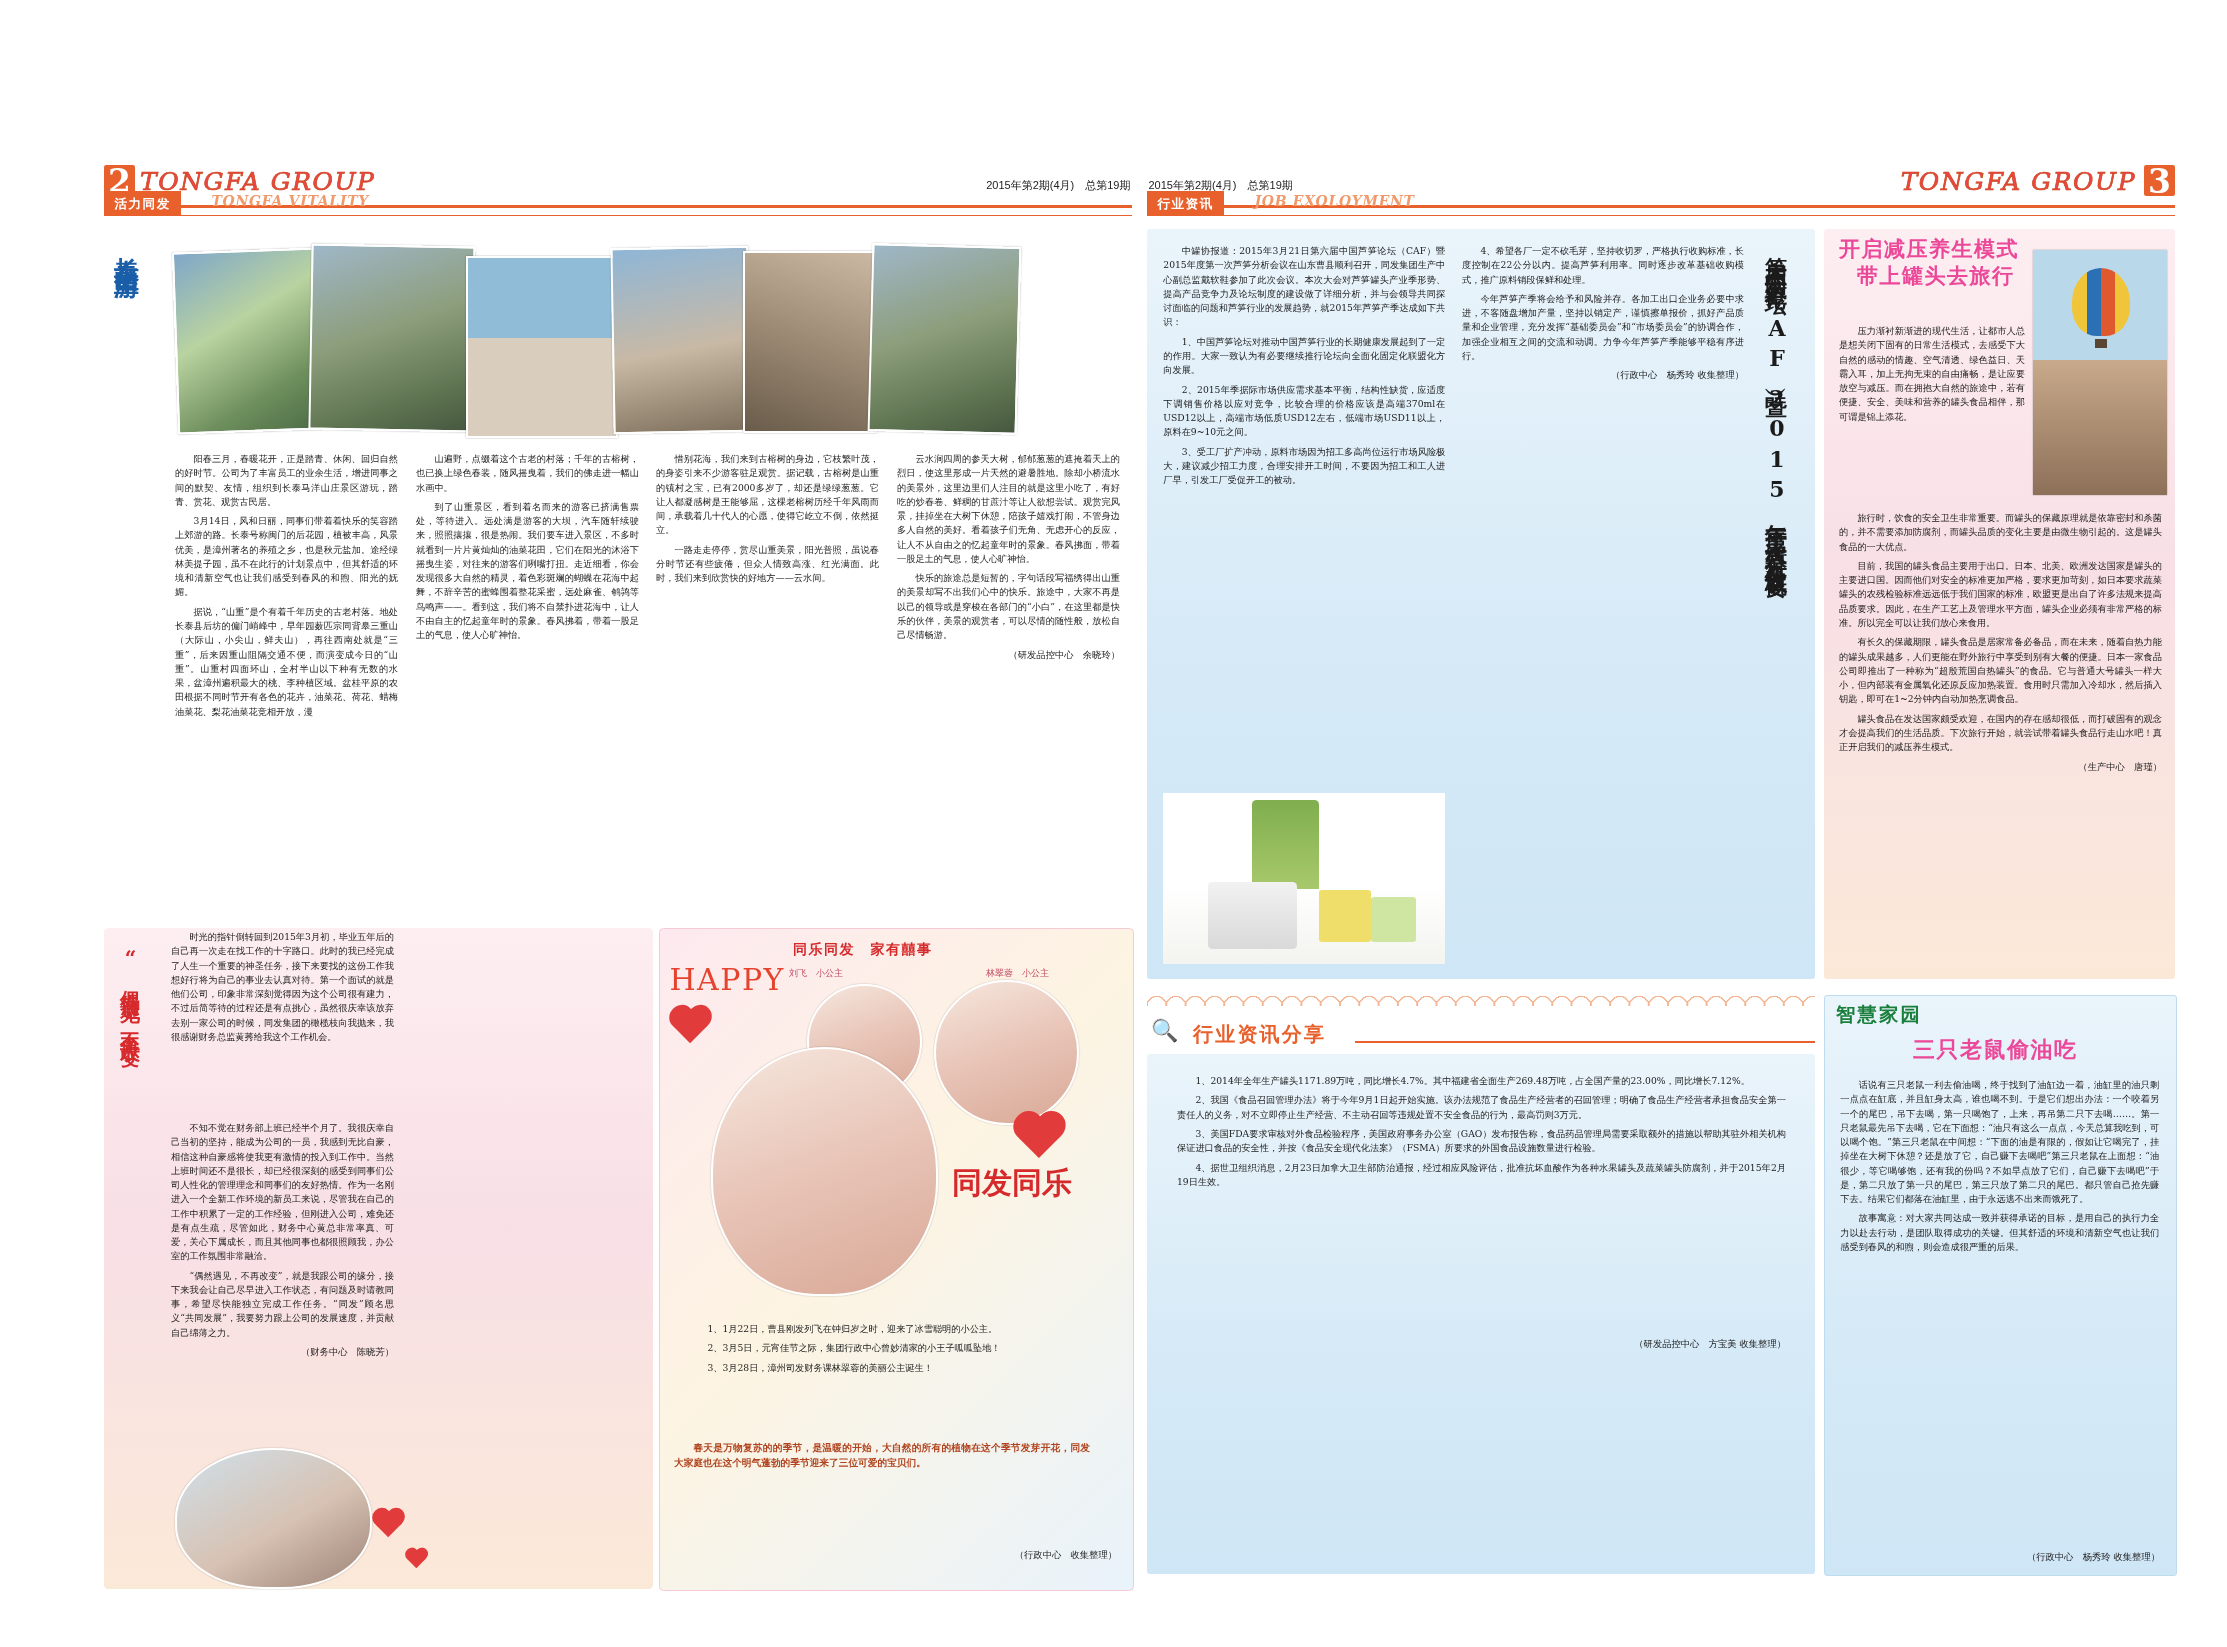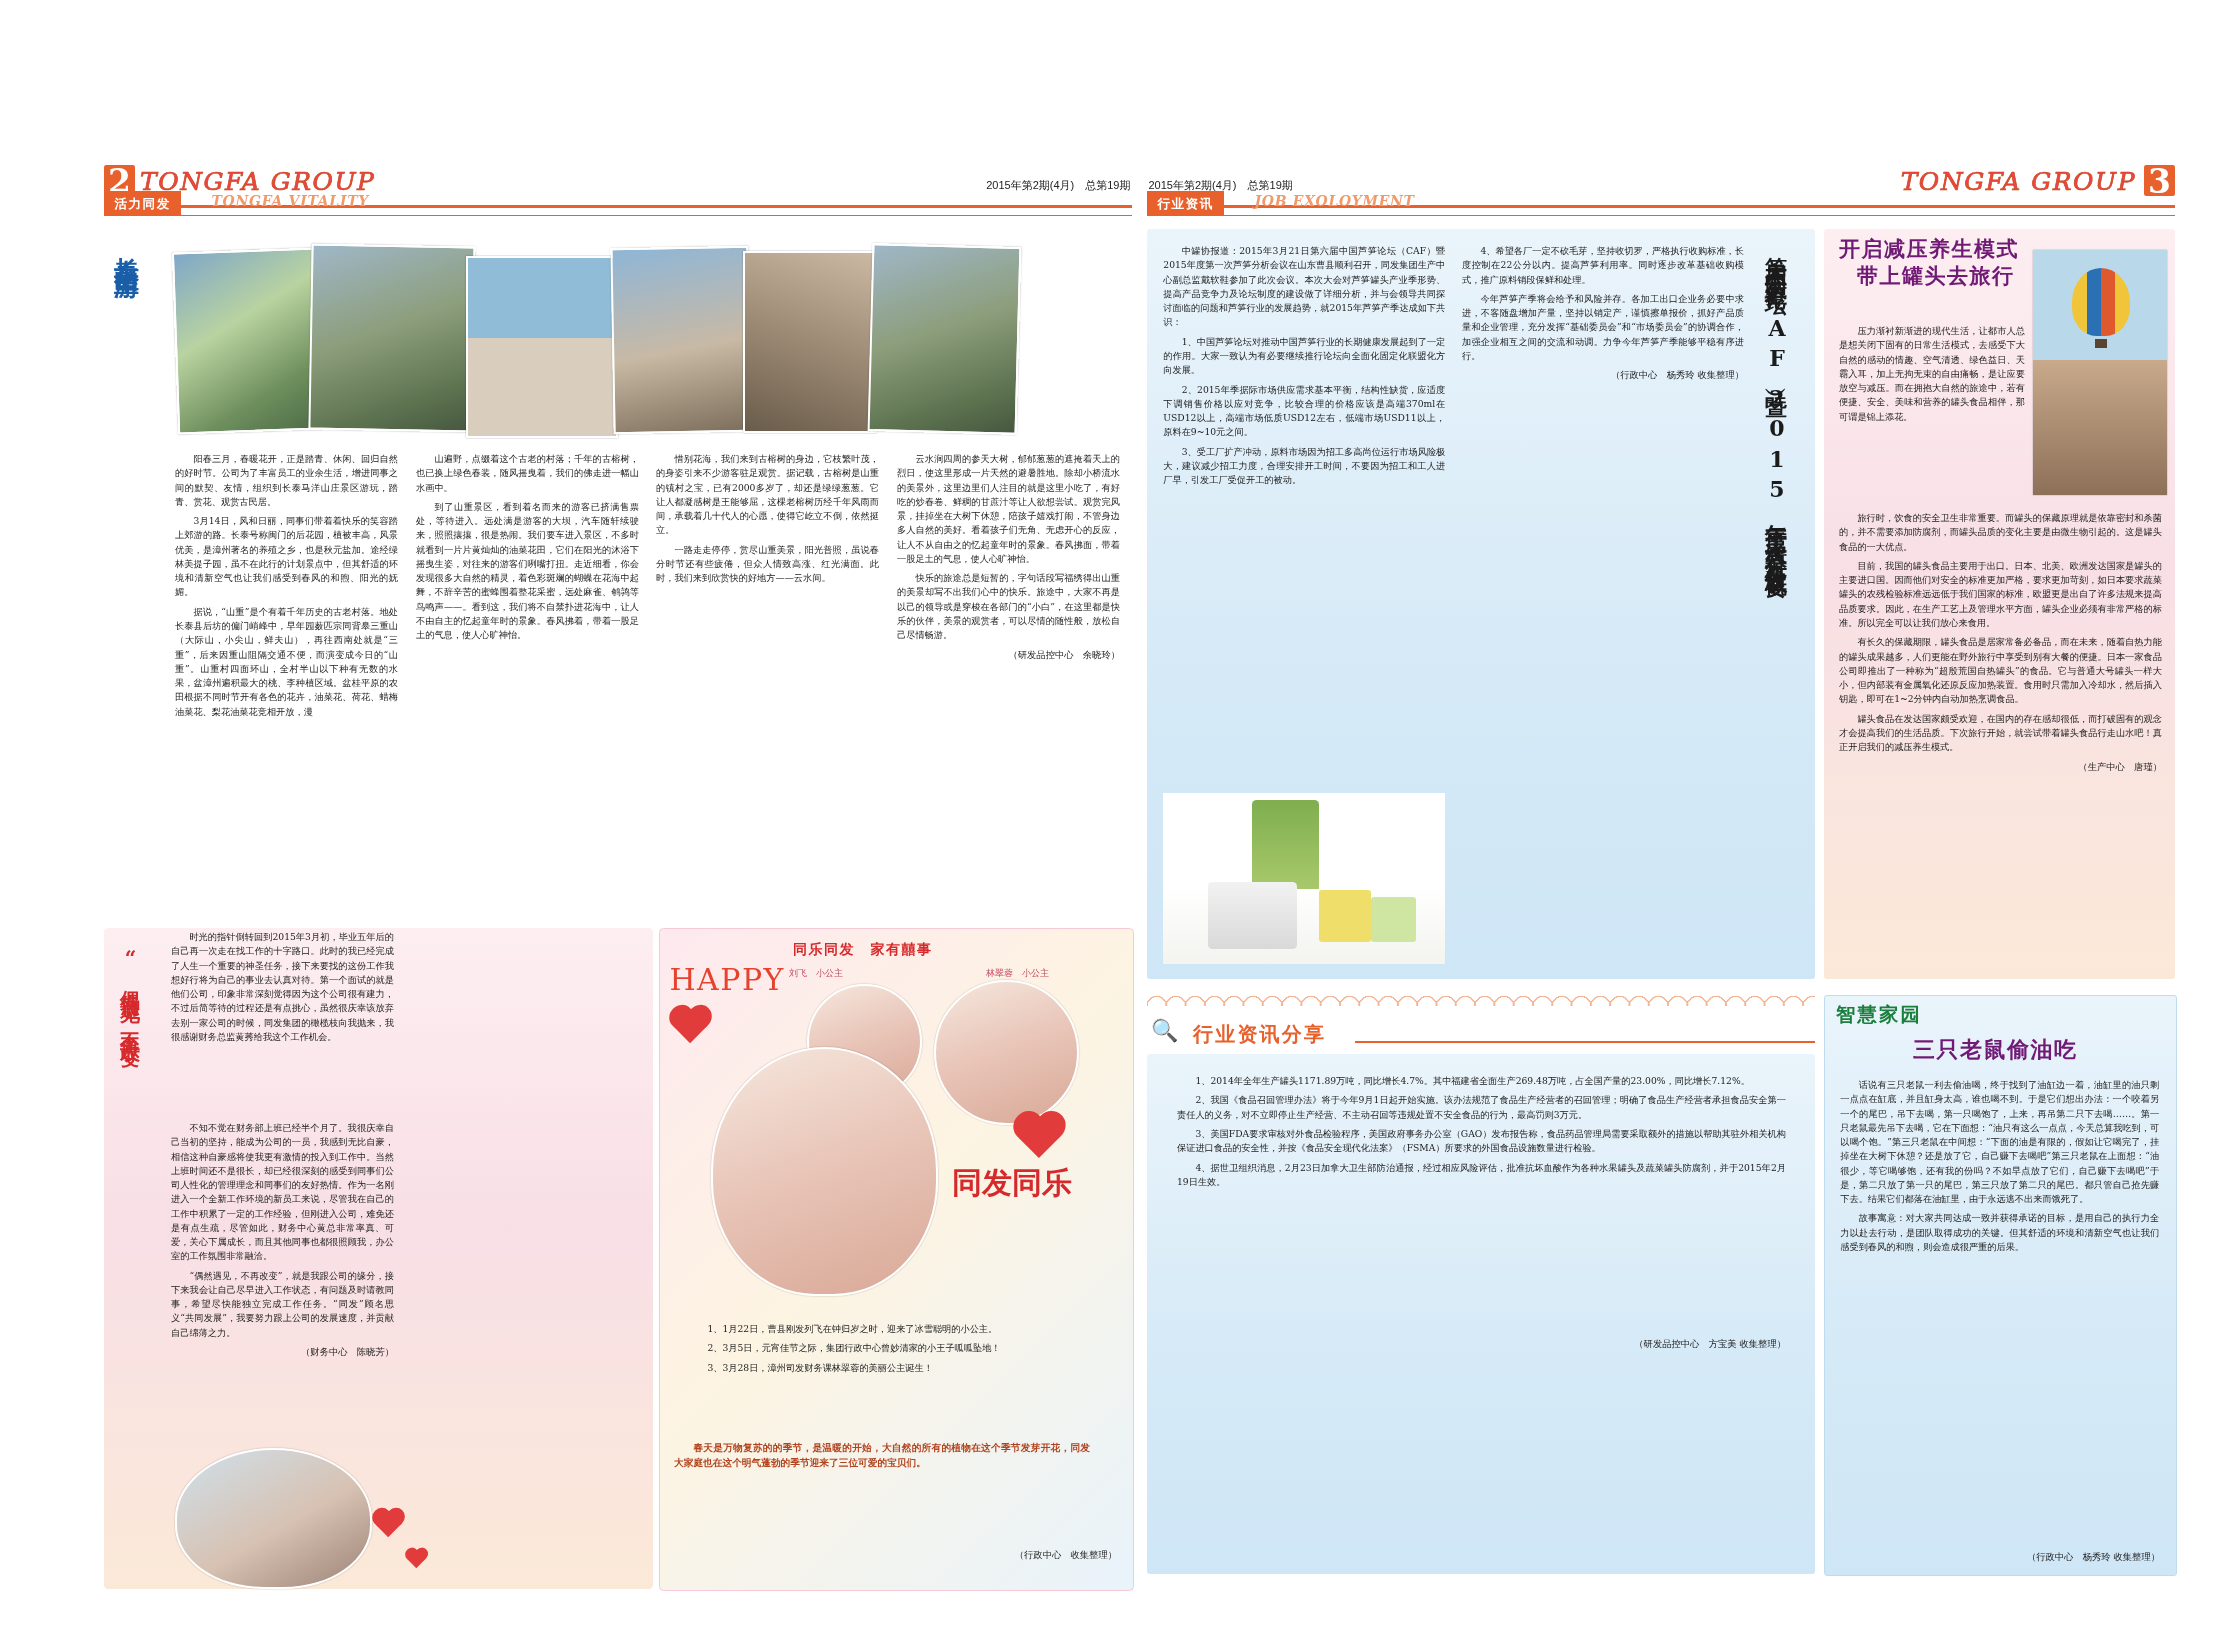--- a/index.html
+++ b/index.html
@@ -158,21 +158,21 @@
     font-family: "DejaVu Serif", serif;
     font-size: 20px;
     font-weight: bold;
     color: #e8602c;
     letter-spacing: 2.2px;
   }
   .num-list p { text-indent: 2em; }
   .redtitle {
     font-family: "DejaVu Serif", serif;
     font-weight: bold;
-    color: #701a75;
+    color: #ec4899;
     letter-spacing: 1.5px;
   }
   .wave {
     position: absolute;
     height: 19.3px;
     background:
       radial-gradient(circle at 9.7px 19.3px, transparent 9px, #f3a77e 9px 10.4px, transparent 10.4px)
       repeat-x;
     background-size: 19.3px 19.3px;
     opacity: .85;

